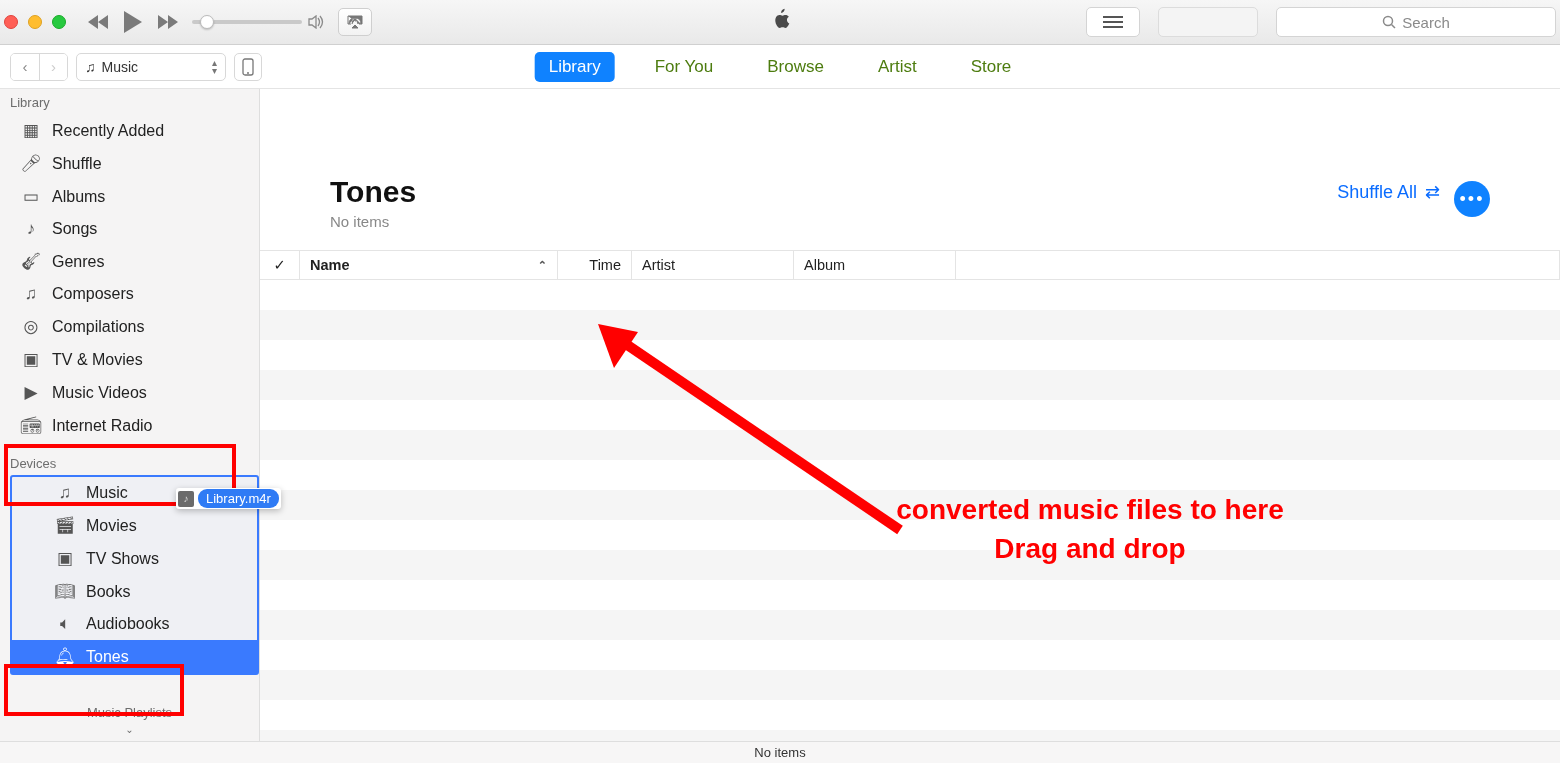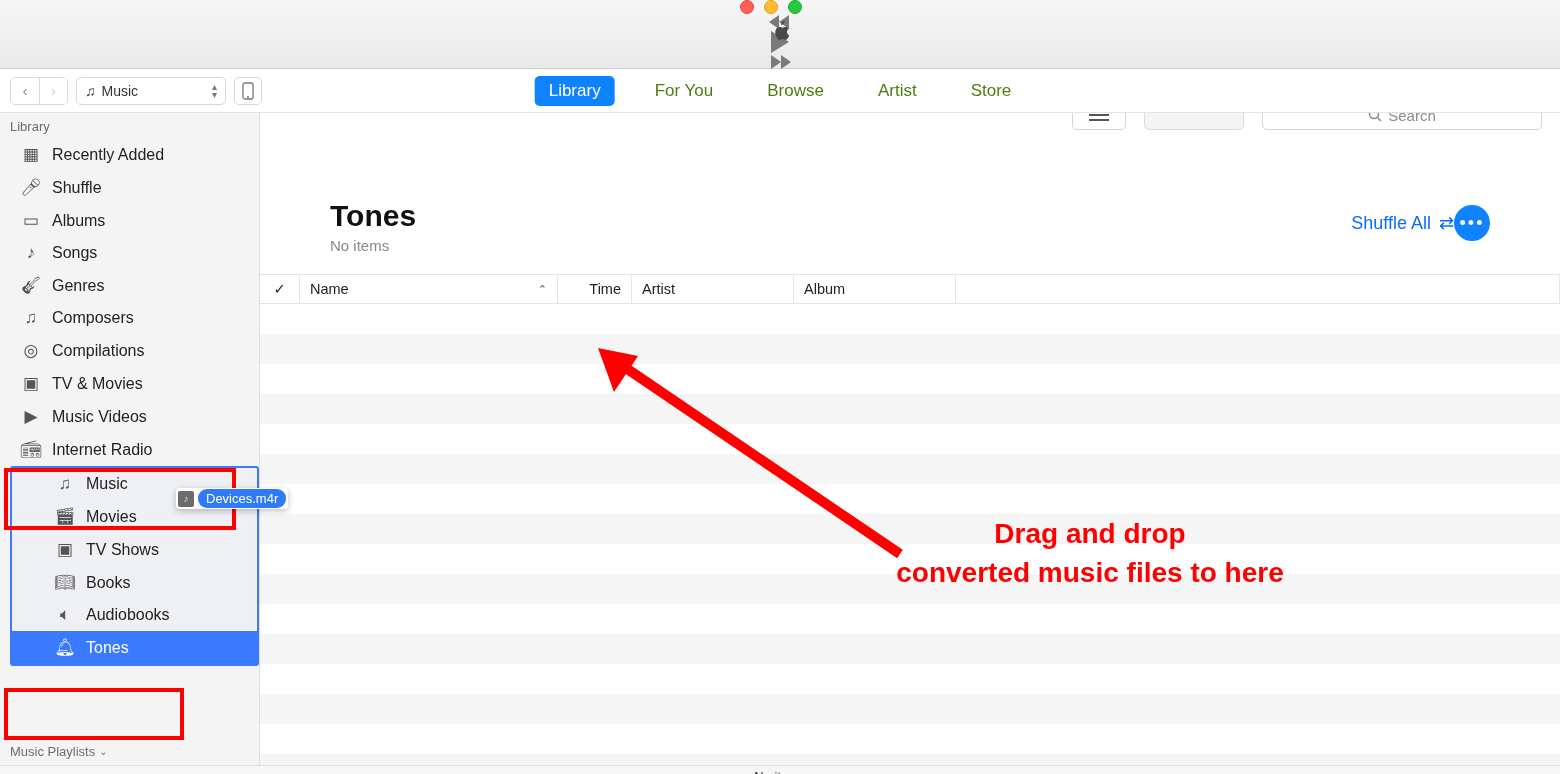--- a/index.html
+++ b/index.html
@@ -1,19 +1,19 @@
 <!DOCTYPE html>
 <html><head>
 <meta charset="utf-8">
 <style>
 * { margin: 0; padding: 0; box-sizing: border-box; font-family: -apple-system, "Helvetica Neue", Arial, sans-serif; }
 html, body { width: 1560px; height: 774px; overflow: hidden; background: #fff; }
 
 
-.titlebar { height: 69px; background: linear-gradient(#f6f6f6, #e9e9e9); border-bottom: 1px solid #d0d0d0; display: flex; align-items: center; padding: 0 18px; position: relative; flex-direction: column; }
+.titlebar { height: 45px; background: linear-gradient(#f6f6f6, #e9e9e9); border-bottom: 1px solid #d0d0d0; display: flex; align-items: center; padding: 0 4px; position: relative; }
 .traffic { display: flex; gap: 10px; margin-right: 18px; }
 .traffic span { width: 14px; height: 14px; border-radius: 50%; display: block; }
 .tl-close { background: #ff5f56; border: 1px solid #e0443e; }
 .tl-min { background: #ffbd2e; border: 1px solid #dea123; }
 .tl-max { background: #27c93f; border: 1px solid #1aab29; }
 .pbtn { width: 30px; height: 30px; display: flex; align-items: center; justify-content: center; color: #666; }
 .play-big { font-size: 26px; color: #666; margin: 0 4px; }
 .vol { display: flex; align-items: center; margin-left: 10px; gap: 6px; }
 .vol-track { width: 110px; height: 4px; background: #c9c9c9; border-radius: 2px; position: relative; }
 .vol-knob { position: absolute; left: 8px; top: -5px; width: 14px; height: 14px; background: #fff; border: 1px solid #bbb; border-radius: 50%; box-shadow: 0 1px 2px rgba(0,0,0,.2); }
@@ -42,39 +42,39 @@
 
 
 .sidebar { width: 260px; background: #f5f4f4; border-right: 1px solid #dedede; display:flex; flex-direction:column; overflow:hidden; position:relative; }
 .sb-header { font-size: 13px; color: #6d6d6d; padding: 6px 10px 4px; font-weight: 500; }
 .sb-item { display:flex; align-items:center; gap:10px; padding: 6px 10px 6px 20px; font-size:16px; color:#222; cursor:pointer; }
 .sb-item .icon { width: 22px; display:flex; justify-content:center; color:#555; font-size:17px; }
 .sb-sub { padding-left: 42px; }
 .sb-item.selected { background:#3a7afe; color:#fff; }
 .sb-item.selected .icon { color:#fff; }
 .sb-spacer { flex: 1; }
-.sb-playlists { font-size:13px; color:#6d6d6d; padding: 6px 10px; display:flex; align-items:center; gap:4px; }
+.sb-playlists { font-size:13px; color:#6d6d6d; padding: 6px 10px; display:flex; align-items:center; gap:4px;flex-direction:column; }
 .red-box-devices { position:absolute; border: 4px solid #ff0000; pointer-events:none; }
 .device-tree-highlight { border: 2px solid #3a7afe; margin: 0 0 0 10px; border-radius: 3px; background: rgba(58,122,254,0.03); }
 .drag-chip { position:absolute; left:176px; top:488px; display:flex; align-items:center; gap:4px; background:#fff; padding:1px 2px; border-radius:3px; box-shadow:0 2px 6px rgba(0,0,0,.25); font-size:13px; z-index:50; }
 .drag-chip .fname { background:#2f7bf5; color:#fff; padding:2px 8px; border-radius:9px; }
 .drag-chip .ficon { width:16px; height:16px; background:#6b6b6b; border-radius:2px; display:flex; align-items:center; justify-content:center; color:#ddd; font-size:10px; }
 
 
 .main { flex:1; display:flex; flex-direction:column; position:relative; }
 .content-head { padding: 86px 70px 20px; display:flex; align-items:flex-start; }
 .content-head h1 { font-size: 30px; font-weight: 700; color: #111; }
 .content-head .sub { color:#888; font-size:15px; margin-top:4px; }
-.content-head .right { margin-left:auto; display:flex; align-items:center; margin-top:6px; }
+.content-head .right { margin-left:auto; display:flex; align-items:flex-start; gap:14px; margin-top:6px; }
 .shuffle-link { color:#0a6cff; font-size:18px; display:flex; align-items:center; gap:8px; cursor:pointer; }
 .more-btn { width:36px; height:36px; border-radius:50%; background:#0f82ff; color:#fff; display:flex; align-items:center; justify-content:center; font-size:18px; letter-spacing:2px; cursor:pointer; }
 .col-headers { display:flex; border-top:1px solid #e4e4e4; border-bottom:1px solid #e4e4e4; font-size:14.5px; color:#222; height:30px; align-items:center; }
 .col-headers > div { padding: 0 10px; border-right:1px solid #e4e4e4; height:100%; display:flex; align-items:center; }
 .col-check { width:40px; justify-content:center; }
-.col-name { flex: 0 0 258px; font-weight:400; justify-content:space-between; }
+.col-name { flex: 0 0 258px; font-weight:700; justify-content:space-between; }
 .col-time { flex: 0 0 74px; justify-content:flex-end; }
 .col-artist { flex: 0 0 162px; }
 .col-album { flex: 0 0 162px; }
 .col-spacer { flex:1; border-right:none; }
 .stripes { flex:1; background: repeating-linear-gradient(#fff 0 30px, #f5f5f5 30px 60px); position:relative; }
 
 
 .anno-text { position:absolute; color:#ff0000; font-weight:800; font-size:28px; line-height:1.4; text-align:center; }
 .arrow-svg { position:absolute; pointer-events:none; }
 
@@ -208,20 +208,21 @@
       </div>
     <div class="sb-item">
         <span class="icon">▶</span>
         <span>Music Videos</span>
       </div>
     <div class="sb-item">
         <span class="icon">📻︎</span>
         <span>Internet Radio</span>
       </div>
 
+    <div class="sb-header" style="margin-top:8px;">Devices</div>
 
     <div class="device-tree-highlight">
       <div class="sb-item sb-sub">
           <span class="icon">♫</span>
           <span>Music</span>
         </div>
       <div class="sb-item sb-sub">
           <span class="icon">🎬︎</span>
           <span>Movies</span>
         </div>
@@ -248,21 +249,21 @@
       <span>Music Playlists</span>
       <span style="font-size:10px;">⌄</span>
     </div>
 
     <div class="red-box-devices" style="left:4px; top:355px; width:232px; height:62px;"></div>
     <div class="red-box-devices" style="left:4px; top:575px; width:180px; height:52px;"></div>
   </div>
 
   <div class="drag-chip">
     <span class="ficon">♪</span>
-    <span class="fname">Devices.m4r</span>
+    <span class="fname">Library.m4r</span>
   </div>
 
   <div class="main">
     <div class="content-head">
       <div>
         <h1>Tones</h1>
         <div class="sub">No items</div>
       </div>
       <div class="right">
         <div class="shuffle-link">
@@ -283,22 +284,22 @@
       <div class="col-album">Album</div>
       <div class="col-spacer"></div>
     </div>
     <div class="stripes">
 
       <svg class="arrow-svg" style="left:320px; top:40px;" width="340" height="220" viewBox="0 0 340 220">
         <line x1="320" y1="210" x2="40" y2="20" stroke="#ff0000" stroke-width="10"></line>
         <polygon points="18,4 58,12 34,48" fill="#ff0000"></polygon>
       </svg>
       <div class="anno-text" style="left:550px; top:210px; width:560px;">
+        <div>converted music files to here</div>
         <div>Drag and drop</div>
-        <div>converted music files to here</div>
       </div>
     </div>
   </div>
 </div>
 
 <div class="status">
   <span>No items</span>
 </div>
 
 </body></html>

